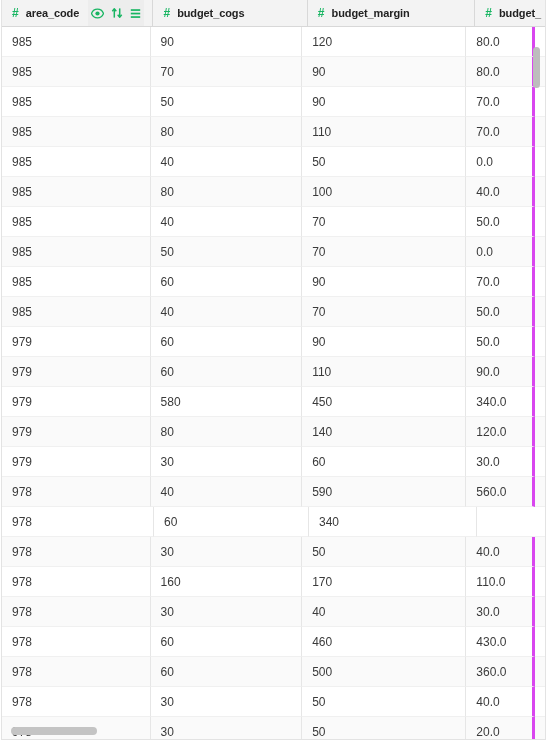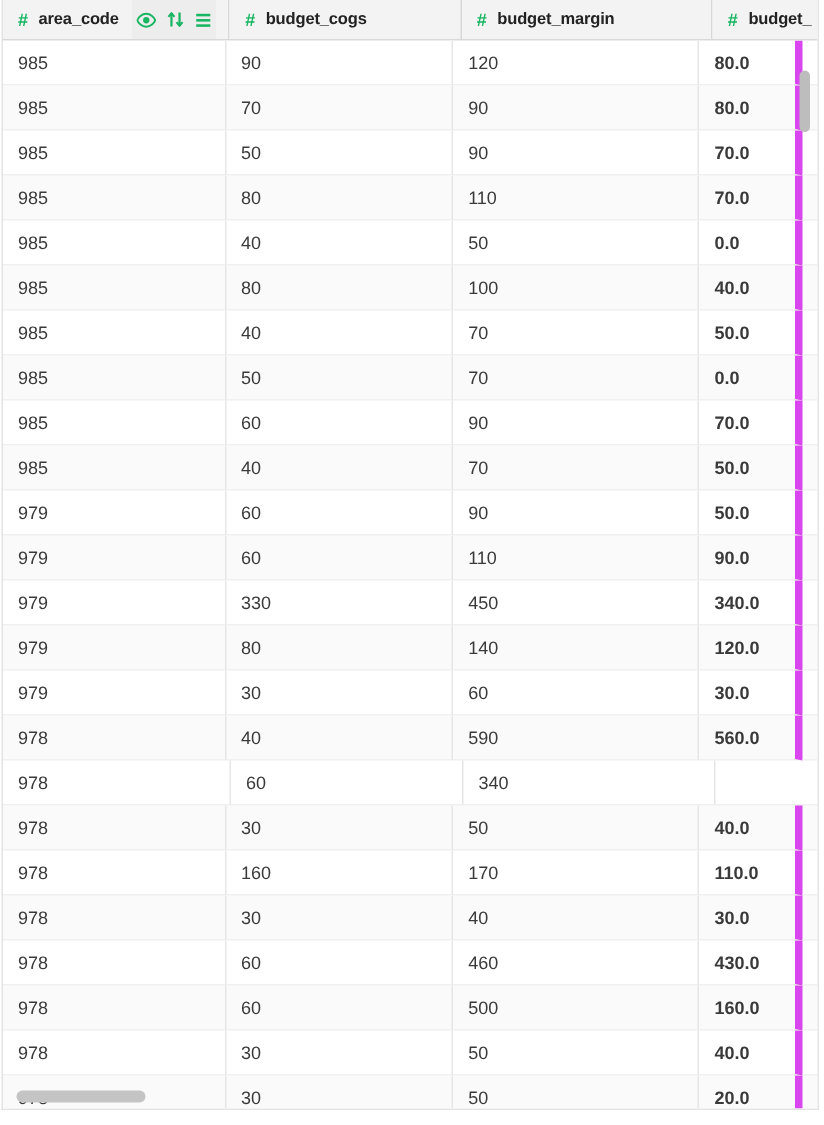--- a/index.html
+++ b/index.html
@@ -114,21 +114,21 @@
     display: flex;
     align-items: center;
     font-size: 12px;
     color: #3a3a3a;
     overflow: hidden;
     white-space: nowrap;
   }
   .cell.c1 { width: 152px; }
   .cell.c2 { width: 155px; }
   .cell.c3 { width: 168px; }
-  .cell.c4 { width: 70px; border-right: 5px solid #d946ef; font-weight: bold; }
+  .cell.c4 { width: 70px; border-right: 3px solid #d946ef; }
   .cell.pad { flex: 1 1 auto; border-right: none; }
 
   
   .vscroll-track {
     position: absolute;
     right: 2px;
     top: 28px;
     width: 13px;
     bottom: 16px;
     background: transparent;
@@ -302,21 +302,21 @@
         </div>
         <div class="row even">
           <div class="cell c1">979</div>
           <div class="cell c2">60</div>
           <div class="cell c3">110</div>
           <div class="cell c4">90.0</div>
           <div class="cell pad"></div>
         </div>
         <div class="row odd">
           <div class="cell c1">979</div>
-          <div class="cell c2">330</div>
+          <div class="cell c2">580</div>
           <div class="cell c3">450</div>
           <div class="cell c4">340.0</div>
           <div class="cell pad"></div>
         </div>
         <div class="row even">
           <div class="cell c1">979</div>
           <div class="cell c2">80</div>
           <div class="cell c3">140</div>
           <div class="cell c4">120.0</div>
           <div class="cell pad"></div>
@@ -366,21 +366,21 @@
           <div class="cell c1">978</div>
           <div class="cell c2">60</div>
           <div class="cell c3">460</div>
           <div class="cell c4">430.0</div>
           <div class="cell pad"></div>
         </div>
         <div class="row even">
           <div class="cell c1">978</div>
           <div class="cell c2">60</div>
           <div class="cell c3">500</div>
-          <div class="cell c4">160.0</div>
+          <div class="cell c4">360.0</div>
           <div class="cell pad"></div>
         </div>
         <div class="row odd">
           <div class="cell c1">978</div>
           <div class="cell c2">30</div>
           <div class="cell c3">50</div>
           <div class="cell c4">40.0</div>
           <div class="cell pad"></div>
         </div>
         <div class="row even">

